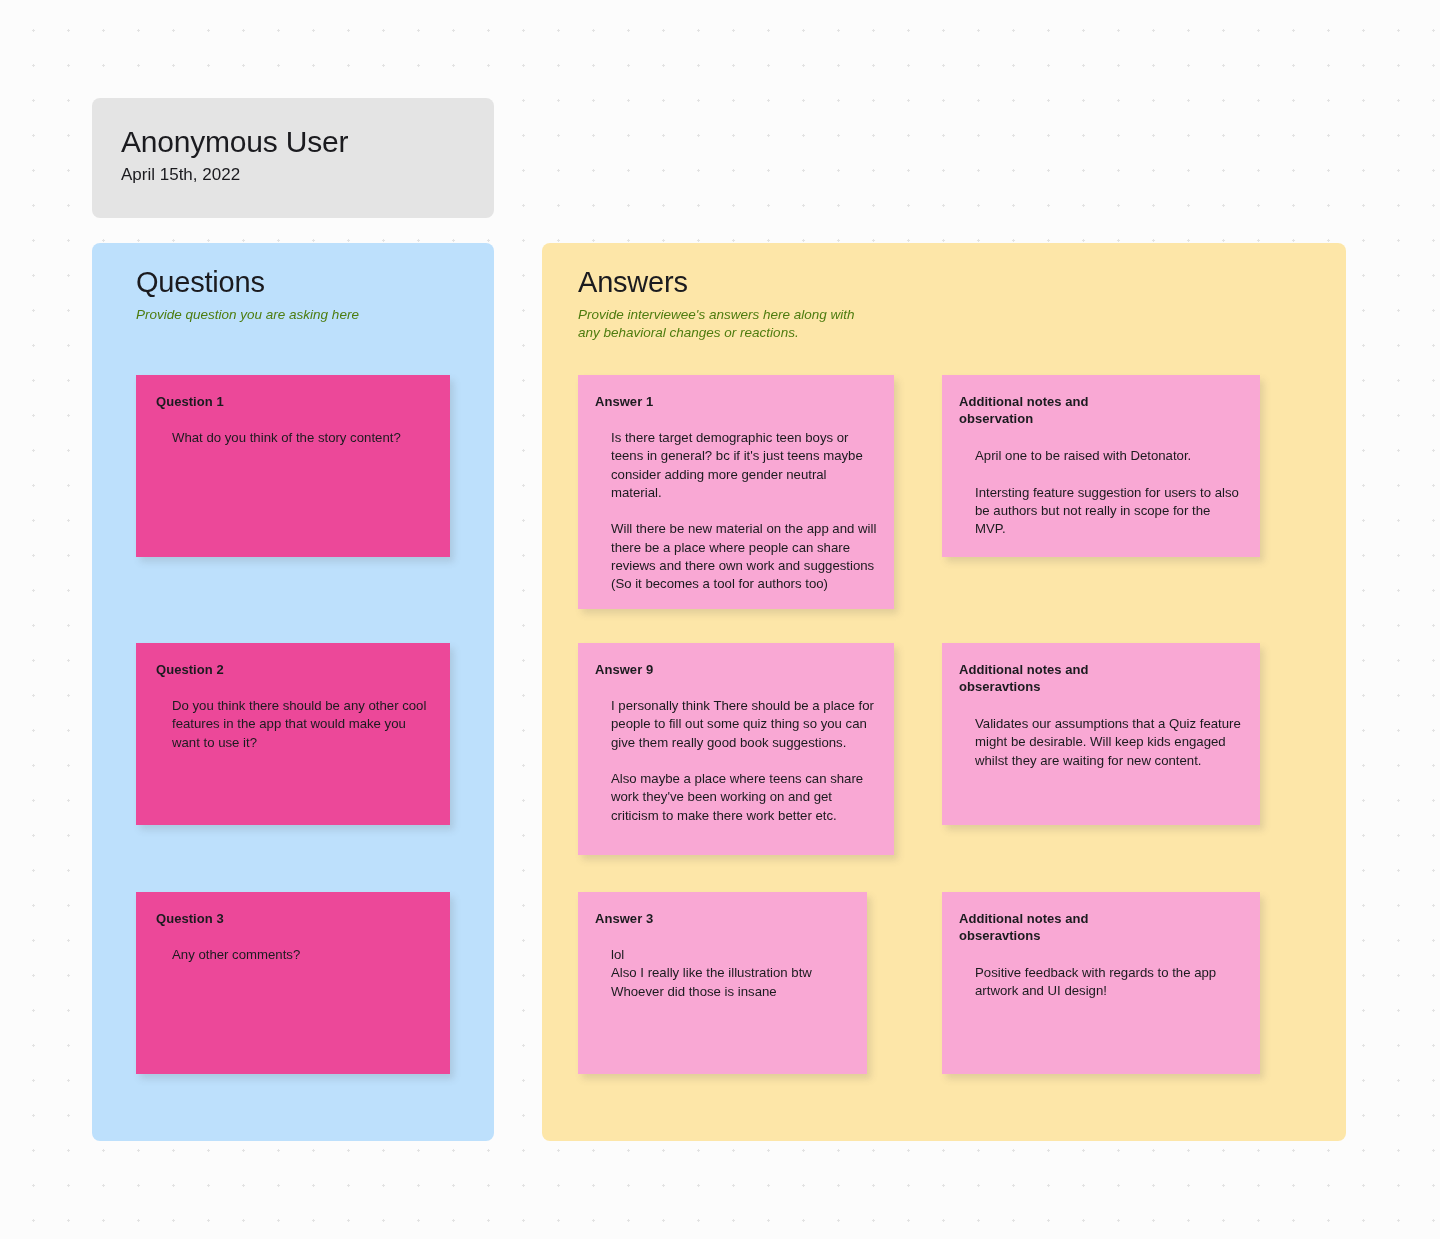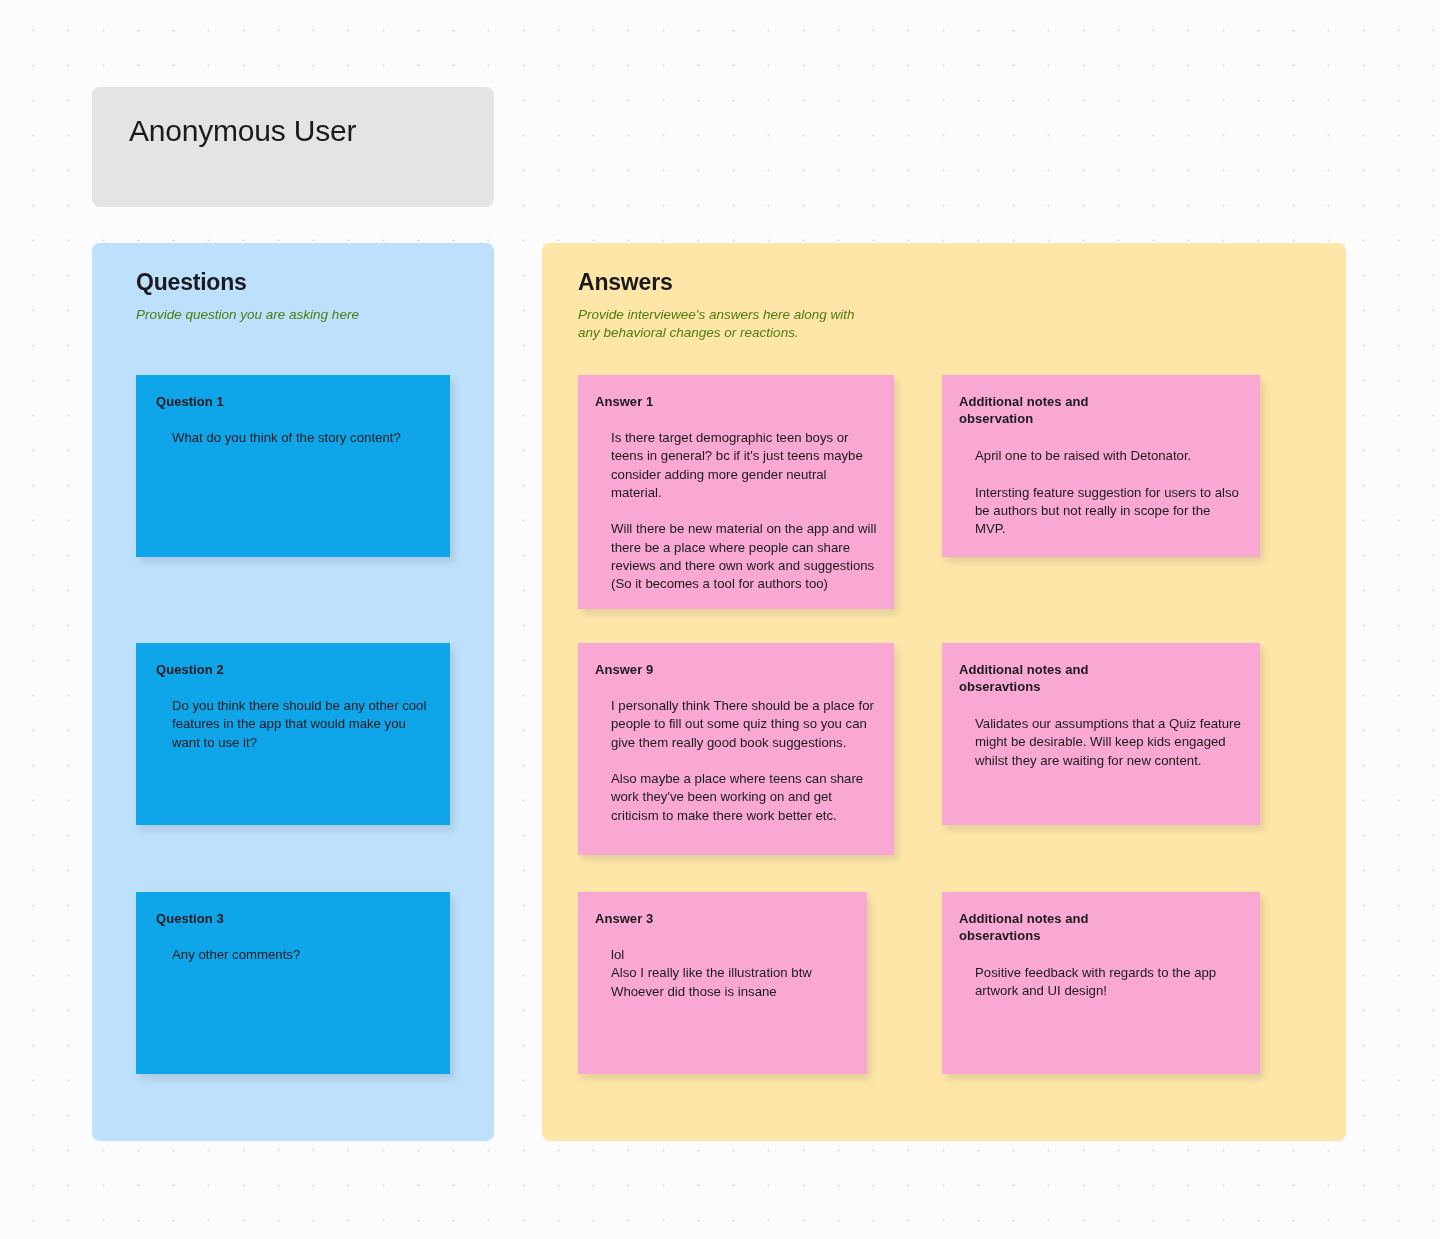--- a/index.html
+++ b/index.html
@@ -22,27 +22,27 @@
 
   .canvas {
     position: absolute;
     inset: 0;
   }
 
   
   .header-card {
     position: absolute;
     left: 92px;
-    top: 87px;
+    top: 98px;
     width: 402px;
     height: 120px;
     background: #E4E4E4;
     border-radius: 8px;
     box-sizing: border-box;
-    padding: 26px 0 0 37px;
+    padding: 26px 0 0 29px;
   }
   .header-title {
     font-size: 30px;
     line-height: 36px;
     font-weight: 400;
     letter-spacing: -0.2px;
     margin: 0;
     color: #1B1B1F;
   }
   .header-sub {
@@ -73,43 +73,43 @@
     height: 898px;
     background: #FDE6A8;
   }
   .panel-head {
     padding: 22px 0 0 44px;
   }
   .panel-head.answers {
     padding-left: 36px;
   }
   .panel-title {
-    font-size: 23px;
+    font-size: 29px;
     line-height: 34px;
-    font-weight: 700;
+    font-weight: 400;
     letter-spacing: -0.2px;
     margin: 0;
   }
   .panel-sub {
     font-size: 13.5px;
     line-height: 18px;
     font-style: italic;
     margin: 7px 0 0 0;
     color: #4d7c0f;
     white-space: pre-line;
   }
 
   
   .card {
     position: absolute;
     box-sizing: border-box;
     padding: 18px 17px 16px 17px;
     box-shadow: 4px 5px 7px rgba(90, 90, 90, 0.16);
   }
-  .card-blue { background: #0ea5e9; padding-left: 20px; }
+  .card-blue { background: #ec4899; padding-left: 20px; }
   .card-yellow { background: #f9a8d4; }
 
   .card-title {
     font-size: 13px;
     line-height: 17px;
     font-weight: bold;
     margin: 0;
     letter-spacing: 0.05px;
     white-space: pre-line;
   }
@@ -137,20 +137,21 @@
 
   .notes-body { margin-top: 20px; }
 </style>
 </head>
 <body>
 
 <div class="canvas">
 
   <div class="header-card">
     <h1 class="header-title">Anonymous User</h1>
+    <p class="header-sub">April 15th, 2022</p>
   </div>
 
   <section class="panel panel-questions">
     <div class="panel-head">
       <h2 class="panel-title">Questions</h2>
       <p class="panel-sub">Provide question you are asking here</p>
     </div>
   </section>
 
   <div class="card card-blue q1">

